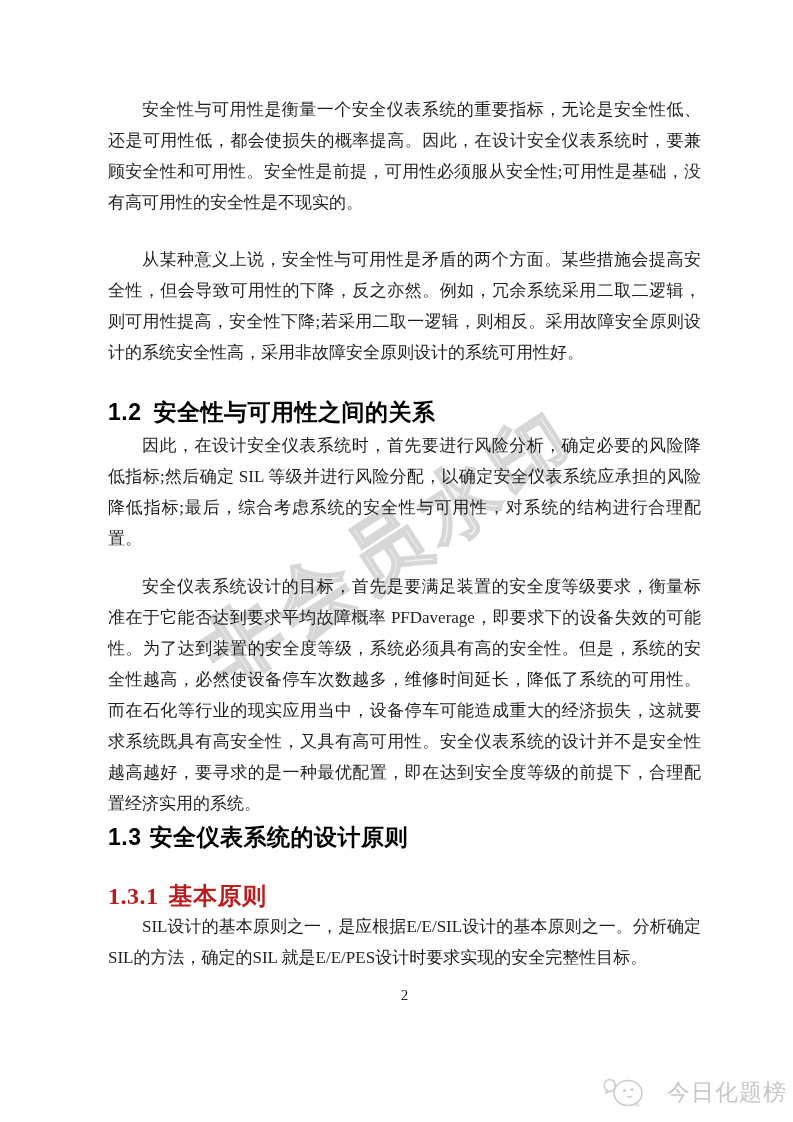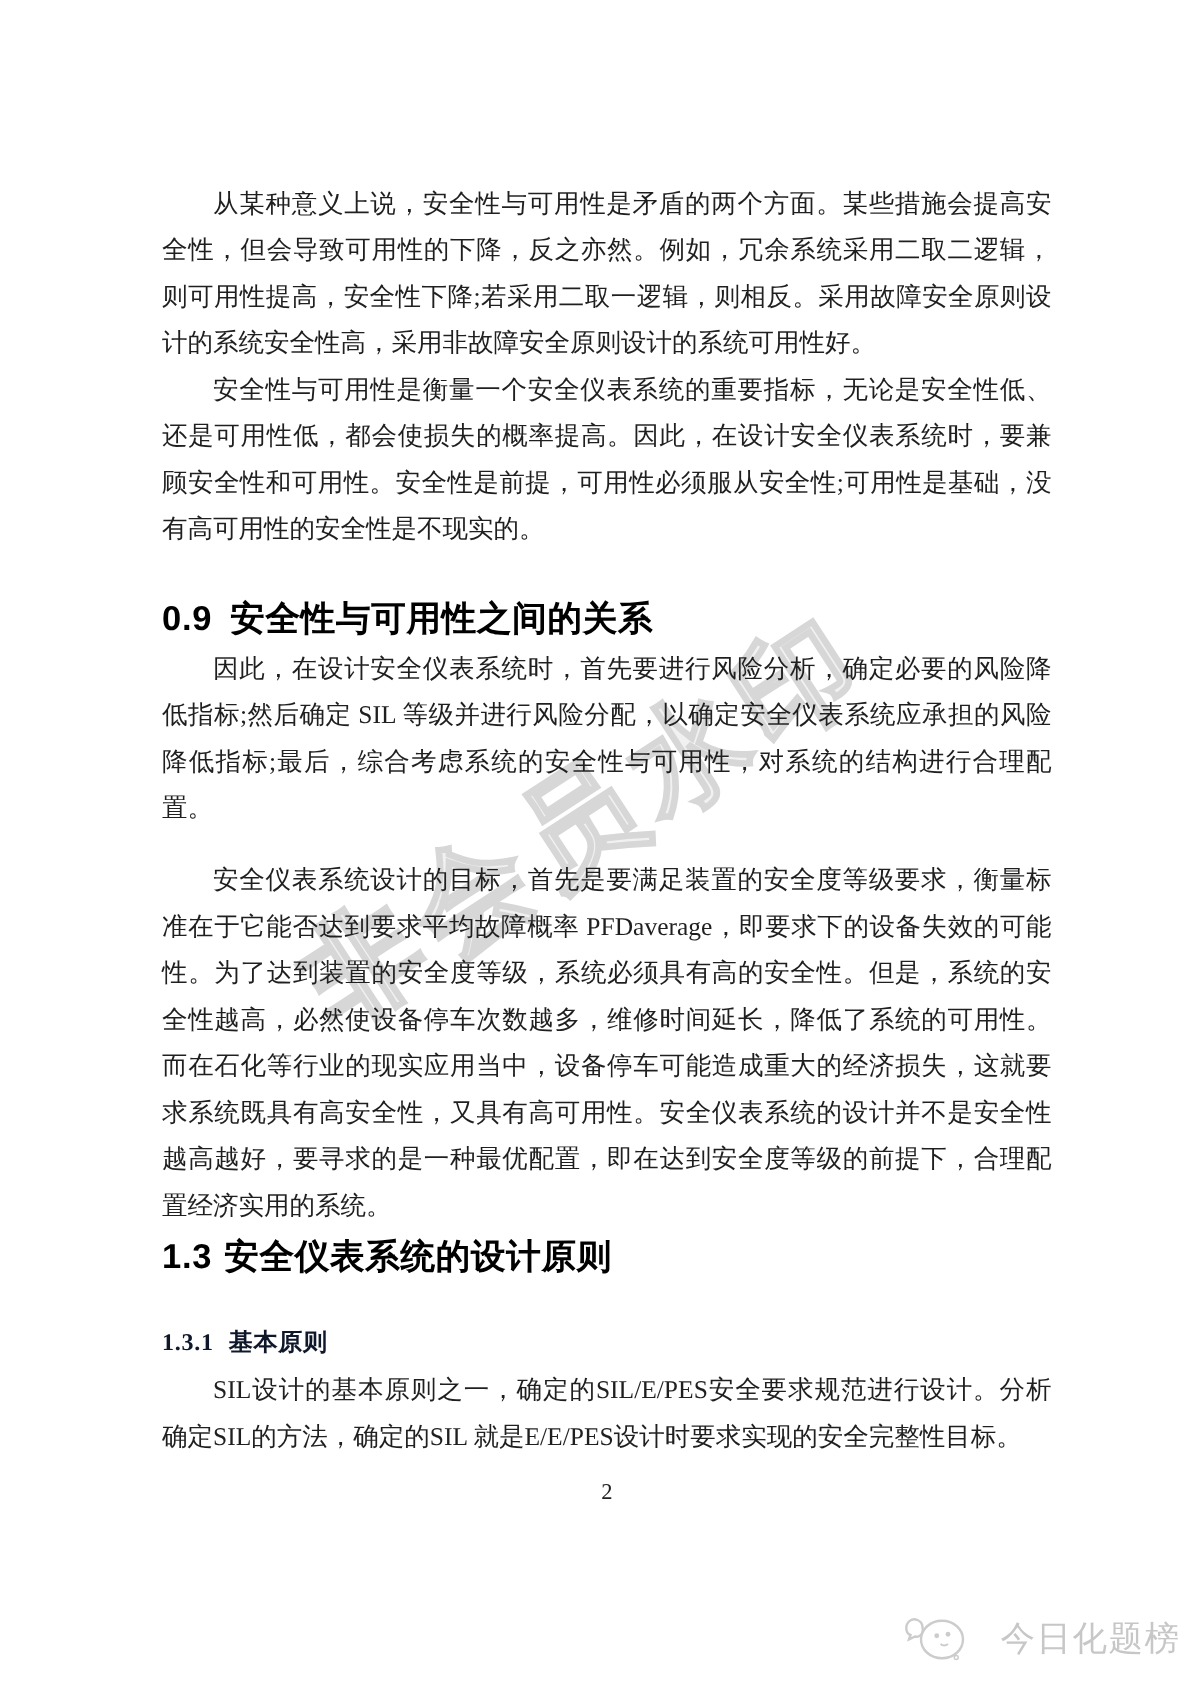--- a/index.html
+++ b/index.html
@@ -35,22 +35,22 @@
     font-family:"Liberation Sans","DejaVu Sans",sans-serif;
     font-weight:bold;
     font-size:23px;line-height:36px;
     color:#000;
     letter-spacing:0.5px;
   }
   .h-sm{
     margin:0;
     font-family:"Liberation Sans","DejaVu Sans",sans-serif;
     font-weight:bold;
-    font-size:16px;line-height:30px;
-    color:#0f172a;
+    font-size:24px;line-height:30px;
+    color:#b91c1c;
     letter-spacing:0.5px;
   }
   .hnum{margin-right:12px;}
   .num-serif{font-family:"Liberation Serif","DejaVu Serif",serif;}
   .para{
     margin:0;
     font-size:17px;line-height:31px;
     text-align:justify;
     text-indent:2em;
     color:#1f1f1f;
@@ -82,35 +82,35 @@
 </head>
 <body>
 
 <div class="page">
 
   <div class="watermark">非会员水印</div>
 
   <div class="content">
 
 
+    <p class="para">安全性与可用性是衡量一个安全仪表系统的重要指标，无论是安全性低、还是可用性低，都会使损失的概率提高。因此，在设计安全仪表系统时，要兼顾安全性和可用性。安全性是前提，可用性必须服从安全性;可用性是基础，没有高可用性的安全性是不现实的。</p>
+
     <p class="para mt26">从某种意义上说，安全性与可用性是矛盾的两个方面。某些措施会提高安全性，但会导致可用性的下降，反之亦然。例如，冗余系统采用二取二逻辑，则可用性提高，安全性下降;若采用二取一逻辑，则相反。采用故障安全原则设计的系统安全性高，采用非故障安全原则设计的系统可用性好。</p>
 
-    <p class="para">安全性与可用性是衡量一个安全仪表系统的重要指标，无论是安全性低、还是可用性低，都会使损失的概率提高。因此，在设计安全仪表系统时，要兼顾安全性和可用性。安全性是前提，可用性必须服从安全性;可用性是基础，没有高可用性的安全性是不现实的。</p>
-
-    <h2 class="h-lg mt26"><span class="hnum">0.9</span><span>安全性与可用性之间的关系</span></h2>
+    <h2 class="h-lg mt26"><span class="hnum">1.2</span><span>安全性与可用性之间的关系</span></h2>
 
     <p class="para">因此，在设计安全仪表系统时，首先要进行风险分析，确定必要的风险降低指标;然后确定 SIL 等级并进行风险分配，以确定安全仪表系统应承担的风险降低指标;最后，综合考虑系统的安全性与可用性，对系统的结构进行合理配置。</p>
 
     <p class="para mt17">安全仪表系统设计的目标，首先是要满足装置的安全度等级要求，衡量标准在于它能否达到要求平均故障概率 PFDaverage，即要求下的设备失效的可能性。为了达到装置的安全度等级，系统必须具有高的安全性。但是，系统的安全性越高，必然使设备停车次数越多，维修时间延长，降低了系统的可用性。而在石化等行业的现实应用当中，设备停车可能造成重大的经济损失，这就要求系统既具有高安全性，又具有高可用性。安全仪表系统的设计并不是安全性越高越好，要寻求的是一种最优配置，即在达到安全度等级的前提下，合理配置经济实用的系统。</p>
 
     <h2 class="h-lg mt22"><span class="hnum" style="margin-right:8px;">1.3</span><span>安全仪表系统的设计原则</span></h2>
 
     <h3 class="h-sm mt26"><span class="hnum num-serif" style="margin-right:10px;">1.3.1</span><span>基本原则</span></h3>
 
-    <p class="para mt22">SIL设计的基本原则之一，确定的SIL/E/PES安全要求规范进行设计。分析确定SIL的方法，确定的SIL 就是E/E/PES设计时要求实现的安全完整性目标。</p>
+    <p class="para mt22">SIL设计的基本原则之一，是应根据E/E/SIL设计的基本原则之一。分析确定SIL的方法，确定的SIL 就是E/E/PES设计时要求实现的安全完整性目标。</p>
 
     <div class="pagenum">2</div>
 
   </div>
 
   <div class="brand">
     <svg class="brand-icon" width="46" height="34" viewBox="0 0 46 34" fill="none" xmlns="http://www.w3.org/2000/svg">
       <path d="M14 10 C14 5, 8 3, 5 6 C2 9, 3 14, 6 15 L5 18 L9 16 C12 17, 15 14, 14 10 Z" stroke="#cccccc" stroke-width="1.6" fill="none"></path>
       <ellipse cx="27" cy="18" rx="14" ry="12.5" stroke="#cccccc" stroke-width="1.6" fill="none"></ellipse>
       <circle cx="23.5" cy="15.5" r="1.6" fill="#cccccc"></circle>

